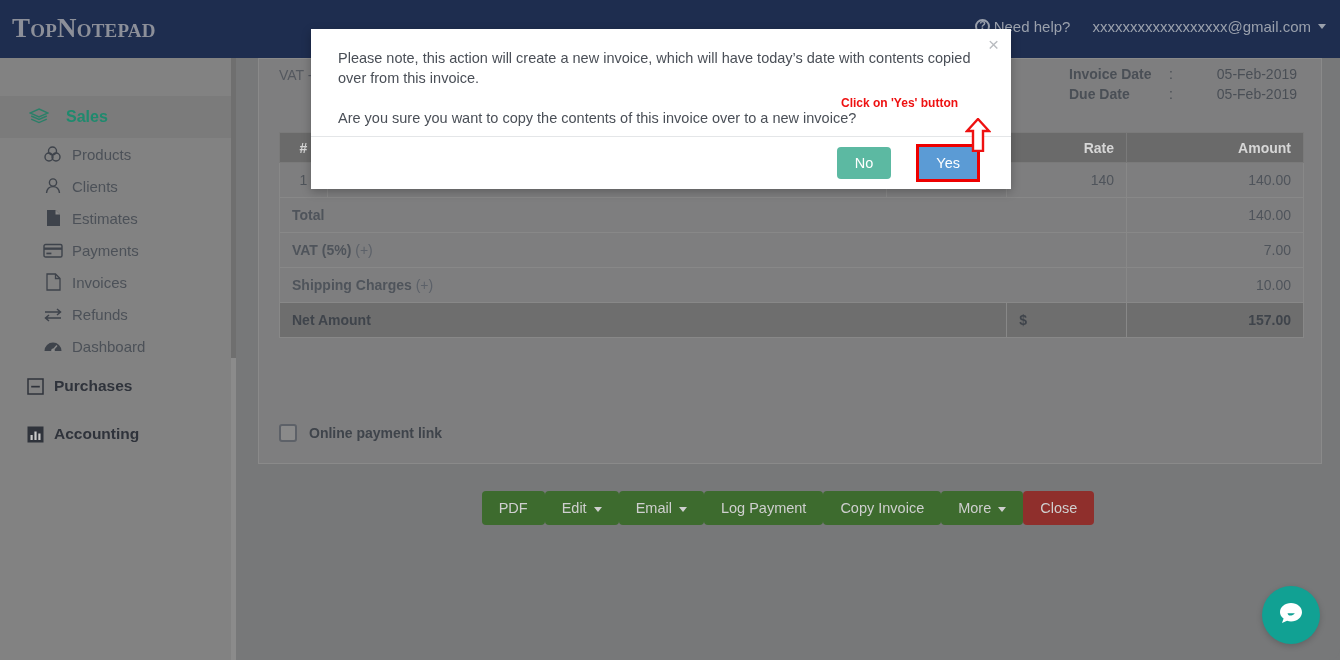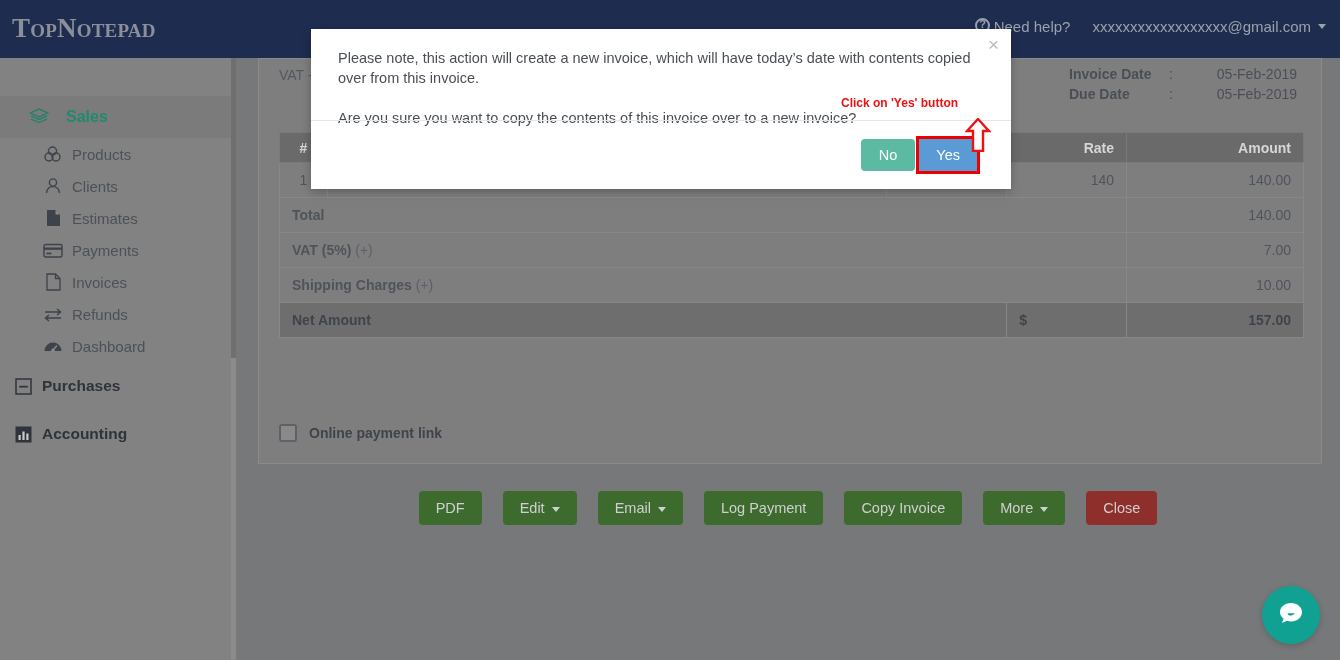--- a/index.html
+++ b/index.html
@@ -20,21 +20,21 @@
     position: absolute; left: 12px; top: 13px;
     font-family: "Liberation Serif", serif;
     font-size: 27px; font-weight: bold; letter-spacing: .2px;
     color: #8c8f99; font-variant: small-caps;
   }
   .nav-right {
     position: absolute; right: 14px; top: 18px;
     display: flex; align-items: center; gap: 22px;
     color: #9aa0ac; font-size: 15px;
   }
-  .need-help { display: flex; align-items: flex-start; gap: 4px; }
+  .need-help { display: flex; align-items: center; gap: 4px; }
   .q-icon {
     display: inline-block; width: 15px; height: 15px; border-radius: 50%;
     border: 2px solid #9aa0ac; position: relative;
   }
   .q-icon::after {
     content: "?"; position: absolute; left: 2.6px; top: -3.5px;
     font-size: 11px; font-weight: bold; color: #9aa0ac; line-height: 14px;
   }
   .user-email { display: flex; align-items: center; gap: 7px; }
   .caret-down {
@@ -51,21 +51,21 @@
   .sb-group-head {
     height: 42px; display: flex; align-items: center; gap: 16px;
     padding-left: 28px; background: #7b7b7b;
   }
   .sb-group-head .sb-label { color: #1f8a6e; font-weight: bold; font-size: 16px; }
   .sb-item {
     height: 32px; display: flex; align-items: center; gap: 8px;
     padding-left: 42px; color: #4a4f57; font-size: 15px;
   }
   .sb-item .sb-label { color: #4c5158; }
-  .sb-item-bold { padding-left: 12px; font-weight: bold; height: 48px; color:#2d3138; }
+  .sb-item-bold { padding-left: 24px; font-weight: bold; height: 48px; color:#2d3138; }
   .sb-item-bold .sb-label { color: #2f333b; font-weight: bold; font-size: 15.5px; }
   .sb-icon { width: 22px; height: 20px; display: inline-flex; align-items: center; justify-content: center; color: #3e434b; }
   .sb-icon svg { display: block; }
   .sb-scroll {
     position: absolute; right: 0; top: 0; width: 5px; height: 602px; background: #8b8b8b;
   }
   .sb-scroll-thumb {
     position: absolute; right: 0; top: 0; width: 5px; height: 300px; background: #6f6f6f;
   }
 
@@ -113,21 +113,21 @@
     position: absolute; left: 20px; top: 365px; display: flex; align-items: center; gap: 12px;
   }
   .pay-box {
     width: 18px; height: 18px; border: 2px solid #5d6168; border-radius: 3px; background: #8a8a8a;
   }
   .pay-label { font-size: 14px; font-weight: bold; color: #3f444b; }
 
   
   .btn-row {
     position: absolute; left: 0; top: 433px; width: 1104px;
-    display: flex; justify-content: center; gap: 21px;
+    display: flex; justify-content: center; gap: 0;
   }
   .btn {
     height: 34px; padding: 0 17px; border-radius: 4px; border: none;
     background: #3d6b2e; color: #cfcfcf; font-size: 14.5px;
     font-family: "Liberation Sans", sans-serif;
     display: inline-flex; align-items: center; gap: 7px; cursor: pointer;
   }
   .btn-close { background: #8f2f2c; }
   .btn .chev {
     width: 0; height: 0; border-left: 4px solid transparent;
@@ -150,23 +150,23 @@
   .modal-body { padding: 19px 27px 0 27px; }
   .modal-p {
     font-size: 14.5px; color: #4a4f57; line-height: 20px; max-width: 638px;
   }
   .modal-p2 { margin-top: 20px; }
   .modal-x {
     position: absolute; right: 12px; top: 8px; font-size: 19px; color: #b9bcc0;
     cursor: pointer; line-height: 16px;
   }
   .modal-footer {
-    position: absolute; left: 0; bottom: 0; width: 700px; height: 69px;
+    position: absolute; left: 0; bottom: 0; width: 700px; height: 53px;
     border-top: 1px solid #e4e6e8; display: flex; align-items: center;
-    justify-content: flex-end; padding-right: 31px; gap: 1px;
+    justify-content: flex-end; padding-right: 31px; gap: 25px;
   }
   .btn-no {
     height: 32px; padding: 0 18px; background: #5cb9a2; color: #ffffff;
     border: none; border-radius: 4px; font-size: 14.5px; cursor: pointer;
     font-family: "Liberation Sans", sans-serif;
   }
   .btn-yes-wrap {
     border: 3px solid #ee0000; padding: 0; display: inline-flex; background: #ee0000;
   }
   .btn-yes {

